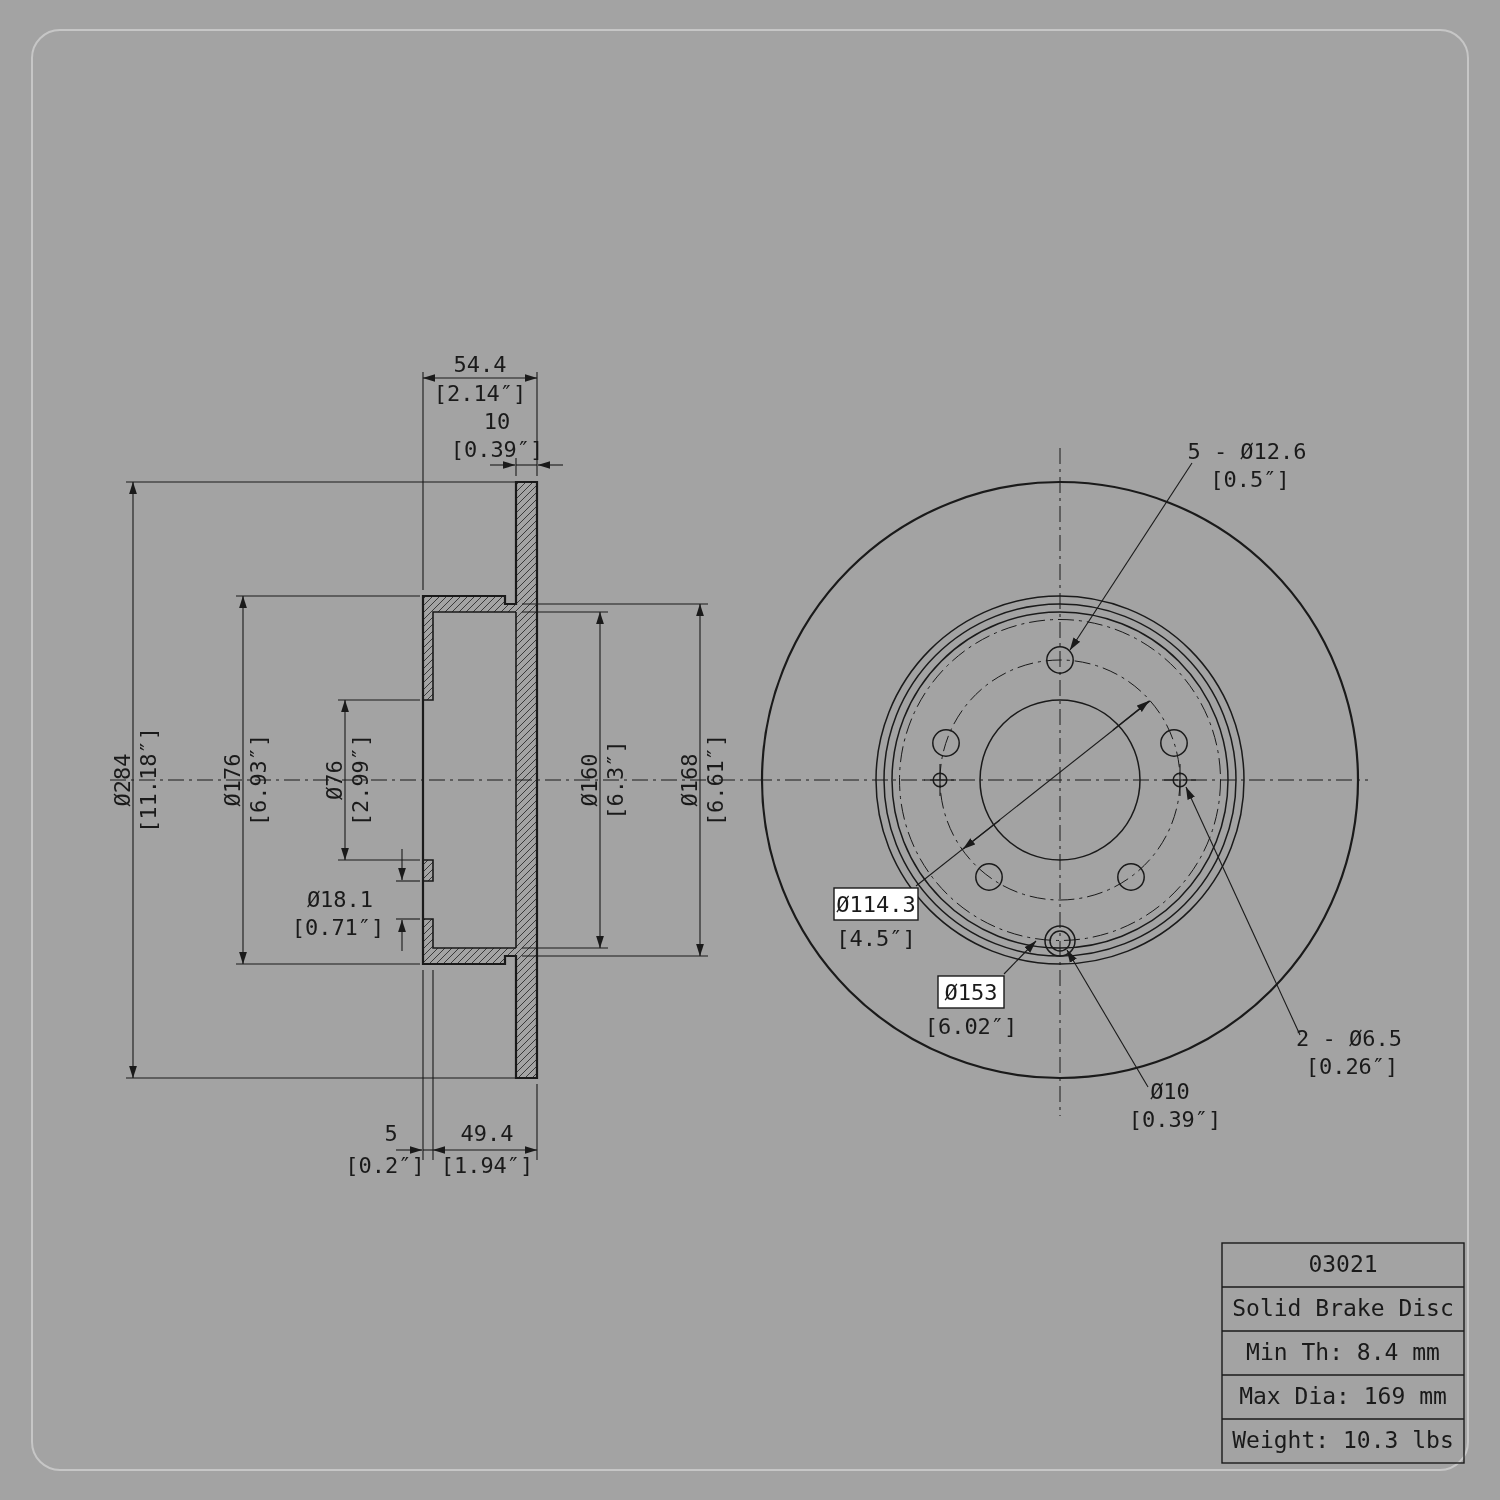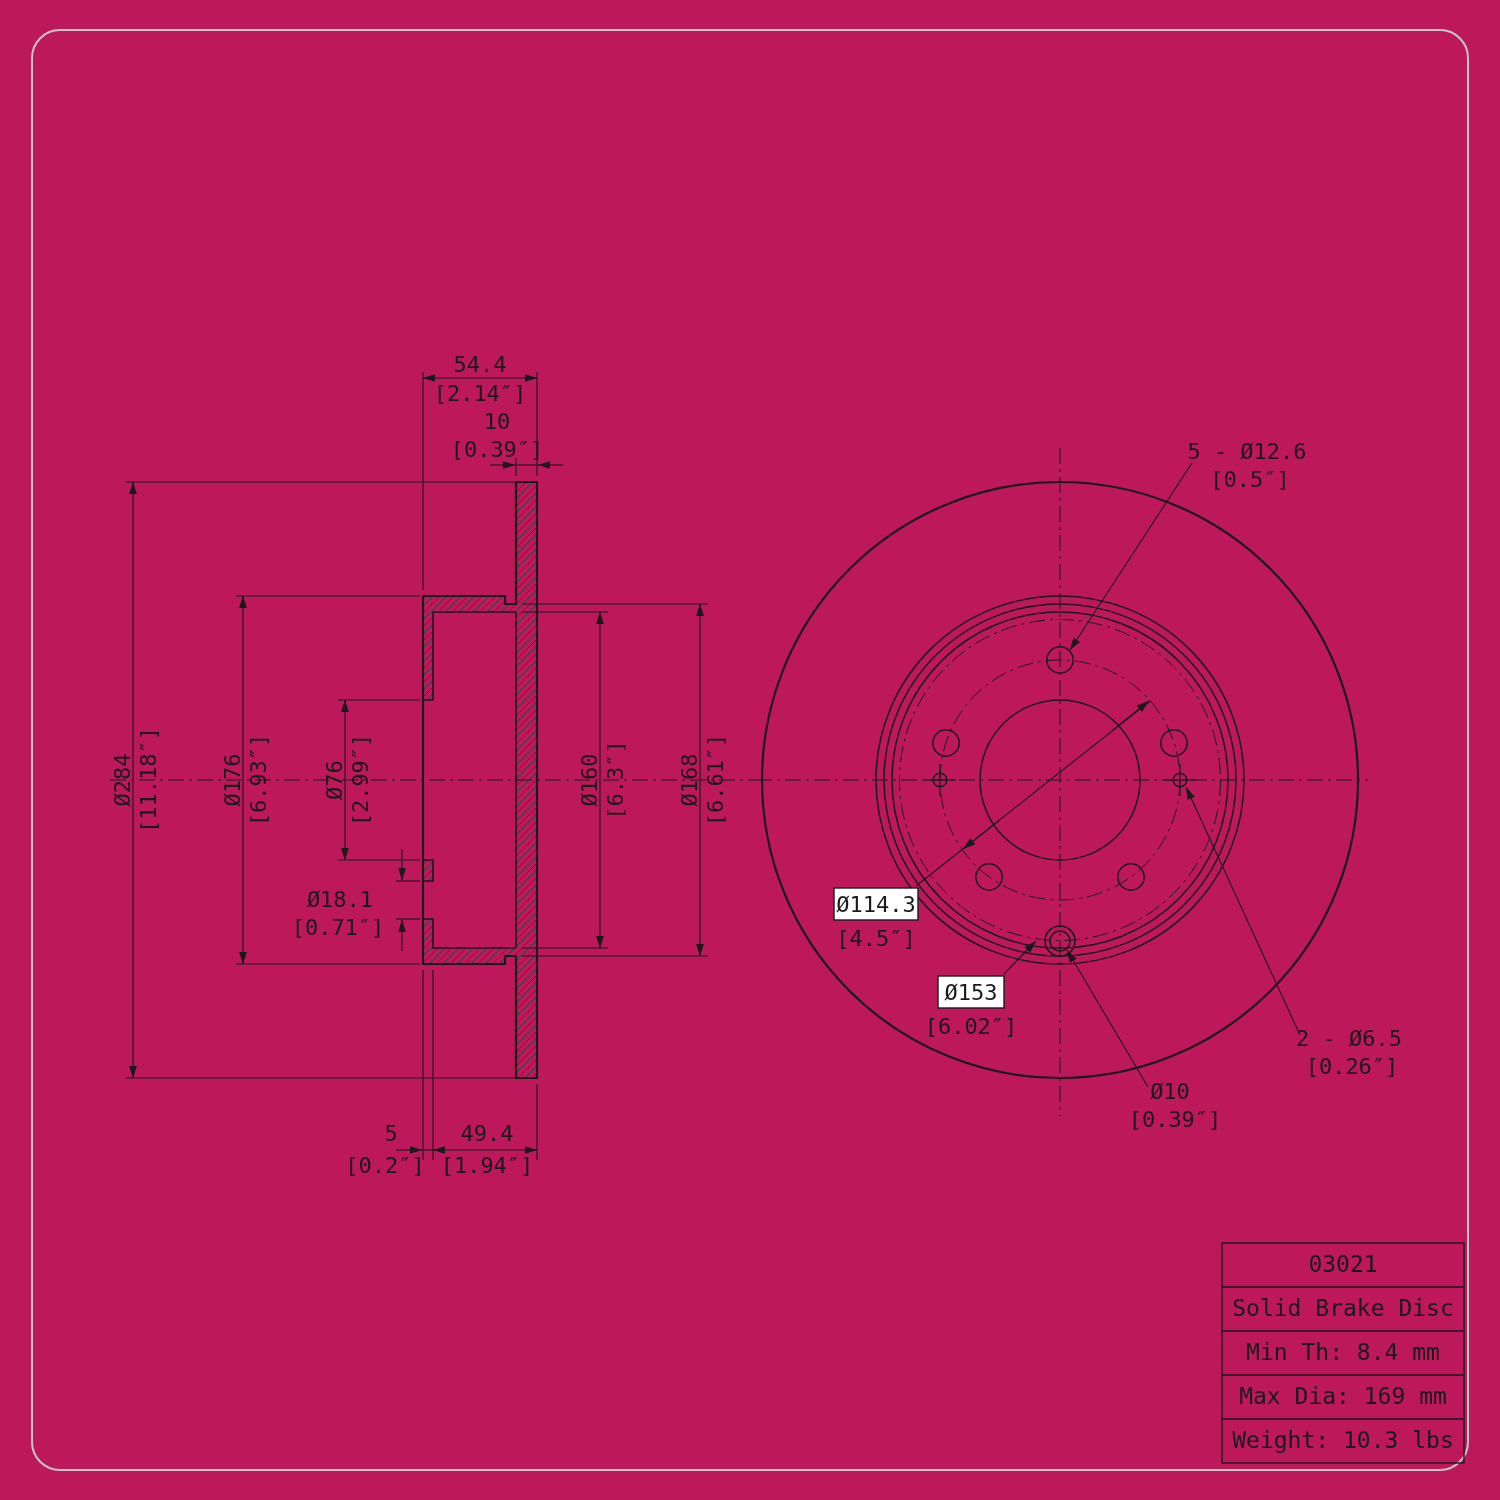--- a/index.html
+++ b/index.html
@@ -1,16 +1,16 @@
 <!DOCTYPE html>
 <html><head>
 <meta charset="utf-8">
 <style>
   html,body{margin:0;padding:0;background:#ffffff;}
-  .page{width:1500px;height:1500px;position:relative;background:#be185d;}
+  .page{width:1500px;height:1500px;position:relative;background:#a3a3a3;}
   svg text{font-family:"DejaVu Sans Mono","Liberation Mono",monospace;fill:#1a1a1a;}
   .t22{font-size:22px;}
   .t23{font-size:23px;}
   .mid{text-anchor:middle;}
   .thin{stroke:#1a1a1a;stroke-width:1.1;fill:none;}
   .outline{stroke:#1a1a1a;stroke-width:2.2;fill:none;stroke-linejoin:miter;}
   .edge{stroke:#1a1a1a;stroke-width:1.6;fill:none;}
   .cl{stroke:#1a1a1a;stroke-width:1;fill:none;stroke-dasharray:16 5 3 5;}
   .circ-o{stroke:#1a1a1a;stroke-width:2.2;fill:none;}
   .circ{stroke:#1a1a1a;stroke-width:1.5;fill:none;}

